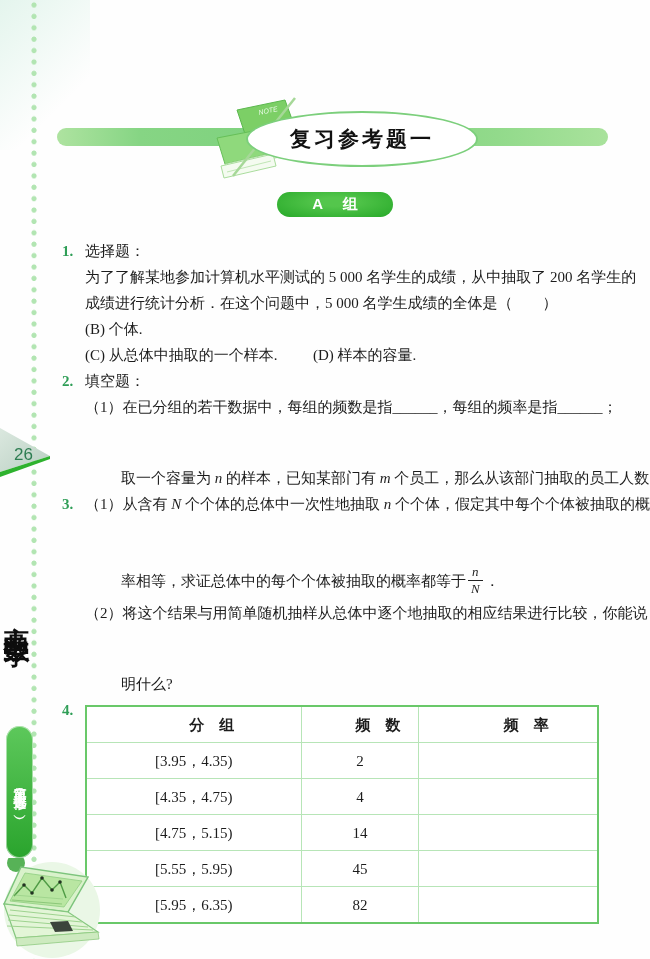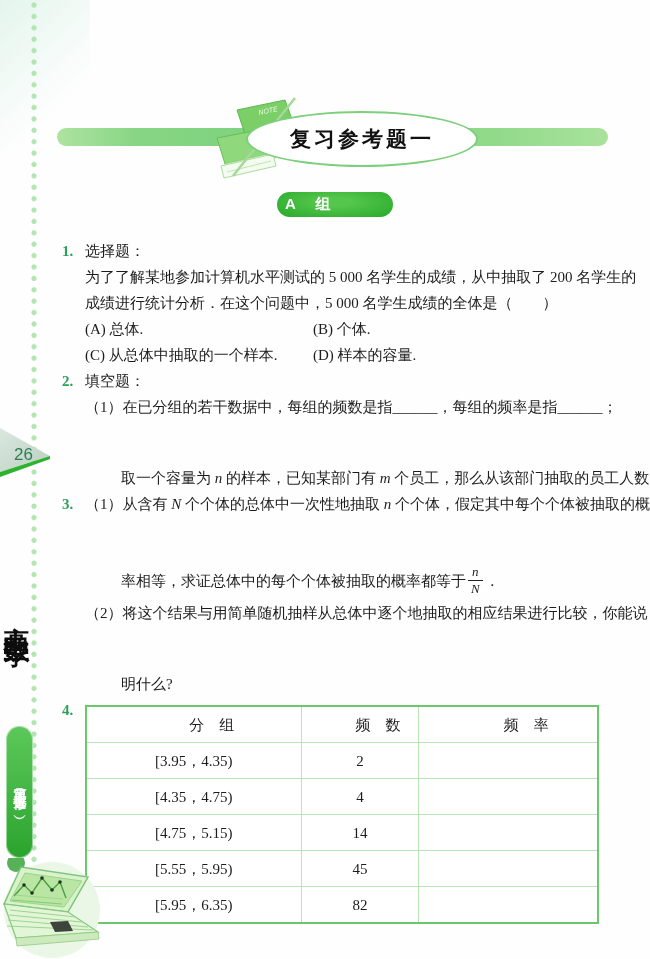--- a/index.html
+++ b/index.html
@@ -13,21 +13,21 @@
   
   .banner{position:absolute;left:57px;top:128px;width:551px;height:18px;border-radius:9px;
         background:linear-gradient(90deg,#aee3a0,#86d584 15%,#7bd07b 50%,#92da8b 80%,#a9e29c);}
   .hdr-ellipse{position:absolute;left:246px;top:111px;width:228px;height:52px;border-radius:50%;
         background:#fff;border:2px solid #7ccf7c;display:flex;align-items:center;justify-content:center;z-index:3;}
   .hdr-title{font-family:Liberation Sans, sans-serif;font-weight:bold;font-size:21px;
         letter-spacing:3px;color:#111;}
   .books{position:absolute;left:203px;top:96px;z-index:2;}
   .group-pill{position:absolute;left:277px;top:192px;width:116px;height:25px;border-radius:13px;
         background:radial-gradient(ellipse at 50% 40%,#54c64c 20%,#2fae2f 85%);
-        display:flex;align-items:center;}
+        display:flex;align-items:center;justify-content:center;}
   .group-pill span{color:#fff;font-family:"Liberation Sans","DejaVu Sans",sans-serif;
         font-weight:bold;font-size:15px;letter-spacing:8px;padding-left:8px;}
   
   .content{position:absolute;left:62px;top:238px;width:556px;font-size:15px;line-height:26px;}
   .q{display:flex;}
   .qnum{width:23px;flex:0 0 23px;color:#2f9e57;font-weight:bold;}
   .qbody{flex:1;}
   .ln{white-space:nowrap;}
   .opts{display:flex;}
   .opt-a{display:inline-block;width:228px;}
@@ -36,21 +36,21 @@
   .frac-ln{height:38px;display:flex;align-items:center;}
   .frac{display:inline-flex;flex-direction:column;align-items:center;vertical-align:middle;
         line-height:1.15;font-style:italic;margin:0 2px;}
   .frac .fden{border-top:1px solid #222;padding:1px 3px 0;}
   .frac span{font-size:13px;}
   
   .freq-table{border-collapse:collapse;width:514px;margin-top:8px;
         border:2px solid #69c869;background:#fff;}
   .freq-table th,.freq-table td{border:1px solid #b7e5b7;height:33px;text-align:center;
         font-size:15px;font-weight:normal;}
-  .freq-table th{font-family:"Liberation Sans","DejaVu Sans",sans-serif;font-weight:normal;padding-left:37px;}
+  .freq-table th{font-family:"Liberation Sans","DejaVu Sans",sans-serif;font-weight:bold;padding-left:37px;}
   
   .page-tab{position:absolute;left:0;top:426px;}
   .side-title{position:absolute;left:0;top:606px;width:34px;text-align:center;
         writing-mode:vertical-rl;font-weight:bold;font-size:26px;letter-spacing:5px;color:#0d0d0d;}
   .side-banner{position:absolute;left:6px;top:726px;width:27px;height:132px;border-radius:14px;
         background:linear-gradient(180deg,#5dc85b,#2aa42d);display:flex;align-items:center;justify-content:center;
         box-shadow:0 0 0 1px rgba(255,255,255,.5) inset;}
   .side-banner span{writing-mode:vertical-rl;color:#fff;font-family:"Liberation Sans","DejaVu Sans",sans-serif;
         font-weight:bold;font-size:13px;letter-spacing:2px;}
   .laptop{position:absolute;left:0;top:858px;}
@@ -82,21 +82,20 @@
 
   <div class="content">
 
     <div class="q">
       <div class="qnum">1.</div>
       <div class="qbody">
         <div class="ln">选择题：</div>
         <div class="ln">为了了解某地参加计算机水平测试的 5 000 名学生的成绩，从中抽取了 200 名学生的</div>
         <div class="ln">成绩进行统计分析．在这个问题中，5 000 名学生成绩的全体是（　　）</div>
         <div class="ln opts">
-          <span class="opt-a">(A) 总体.</span>
           <span>(B) 个体.</span>
         </div>
         <div class="ln opts">
           <span class="opt-a">(C) 从总体中抽取的一个样本.</span>
           <span>(D) 样本的容量.</span>
         </div>
       </div>
     </div>
 
     <div class="q">

